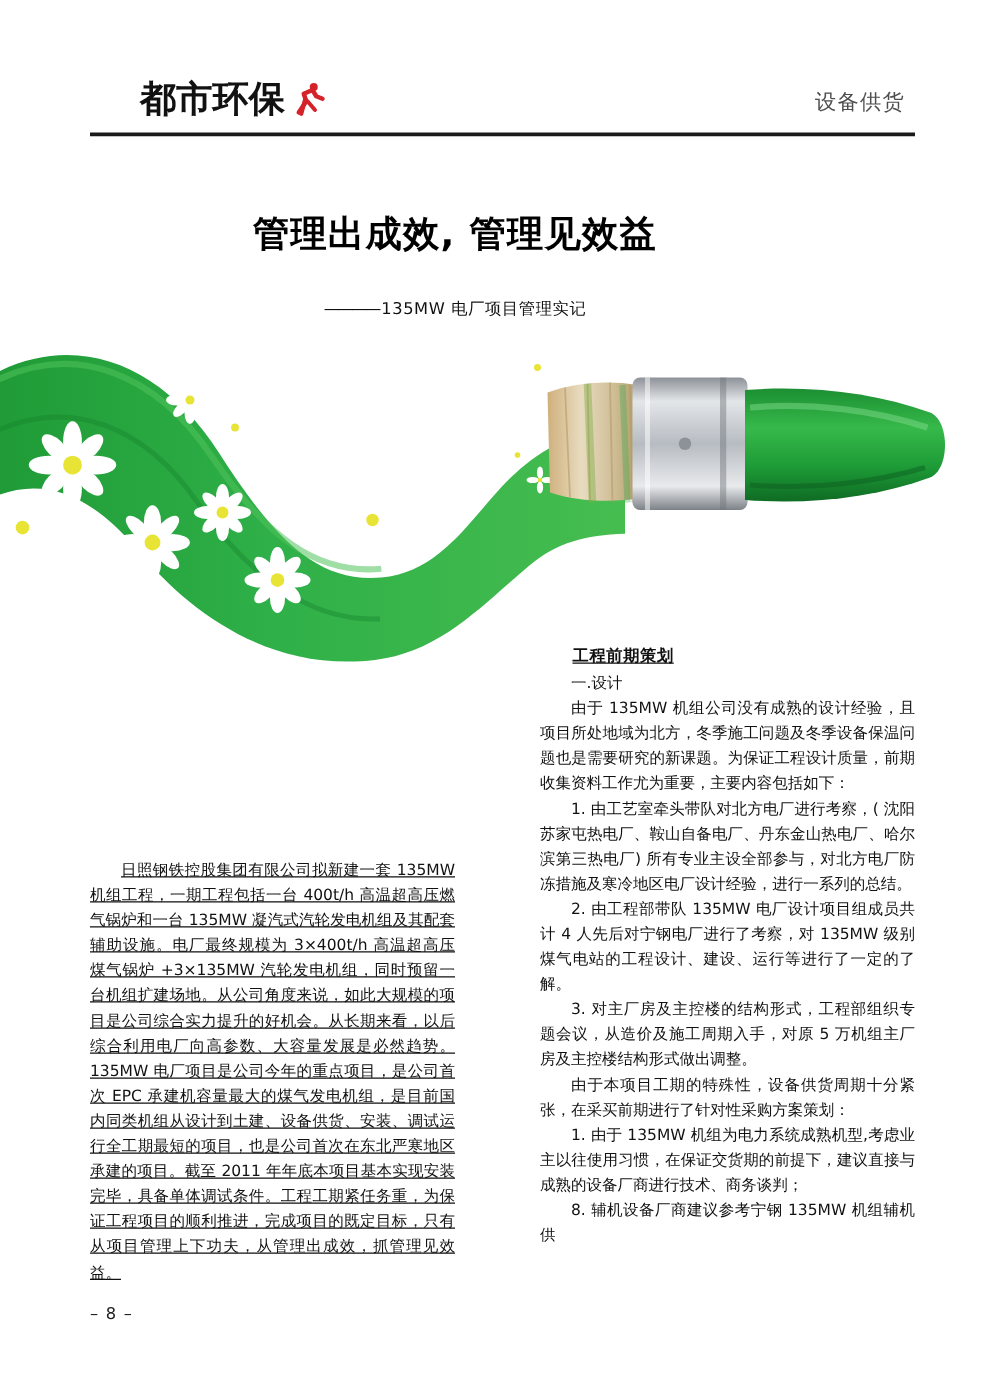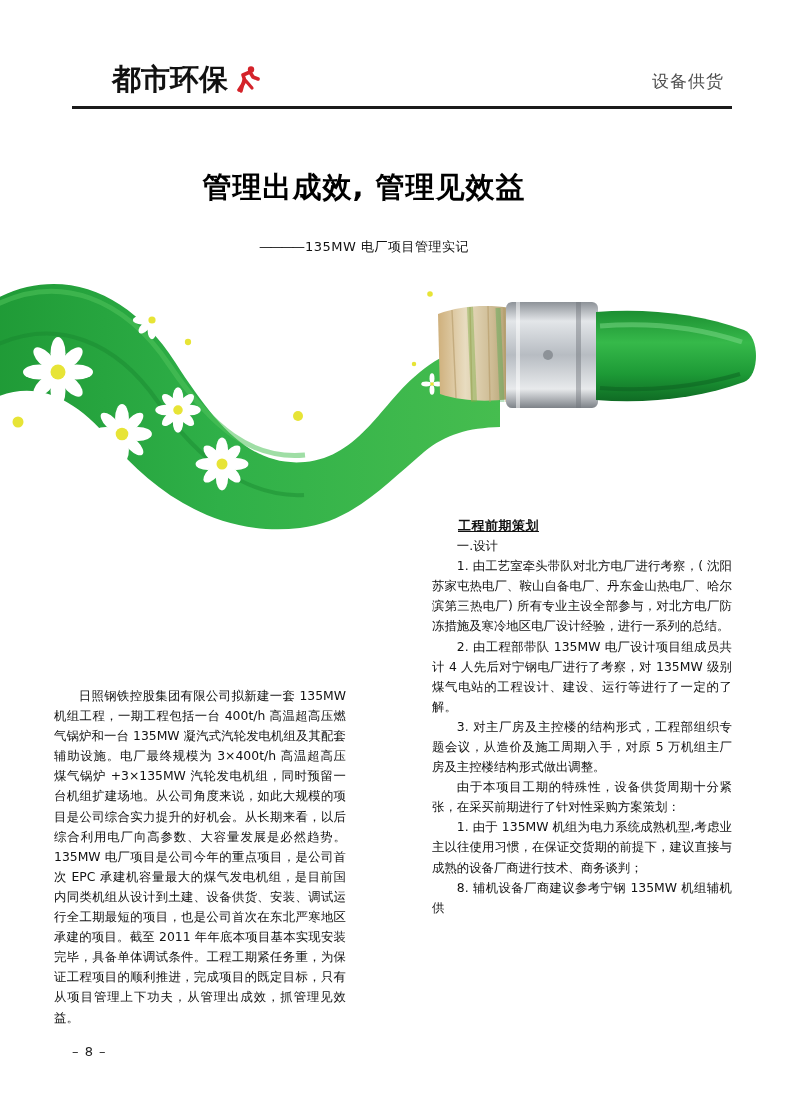--- a/index.html
+++ b/index.html
@@ -116,23 +116,24 @@
   
   .col {
     position: absolute;
     font-family: "DejaVu Sans", sans-serif;
     font-size: 12.4px;
     line-height: 1.62;
     color: #111;
     text-align: justify;
   }
   .col-left {
-    left: 54px;
+    left: 72px;
     top: 686px;
     width: 292px;
+    text-decoration: underline;
   }
   .col-right {
     left: 432px;
     top: 515px;
     width: 300px;
   }
   .col p {
     margin: 0;
     text-indent: 2em;
   }
@@ -357,20 +358,21 @@
     </svg>
   </div>
 
   <div class="col col-left">
     <p>日照钢铁控股集团有限公司拟新建一套 135MW 机组工程，一期工程包括一台 400t/h 高温超高压燃气锅炉和一台 135MW 凝汽式汽轮发电机组及其配套辅助设施。电厂最终规模为 3×400t/h 高温超高压 煤气锅炉 +3×135MW 汽轮发电机组，同时预留一台机组扩建场地。从公司角度来说，如此大规模的项目是公司综合实力提升的好机会。从长期来看，以后综合利用电厂向高参数、大容量发展是必然趋势。135MW 电厂项目是公司今年的重点项目，是公司首次 EPC 承建机容量最大的煤气发电机组，是目前国内同类机组从设计到土建、设备供货、安装、调试运行全工期最短的项目，也是公司首次在东北严寒地区承建的项目。截至 2011 年年底本项目基本实现安装完毕，具备单体调试条件。工程工期紧任务重，为保证工程项目的顺利推进，完成项目的既定目标，只有从项目管理上下功夫，从管理出成效，抓管理见效益。</p>
   </div>
 
   <div class="col col-right">
     <p class="sec-head">工程前期策划</p>
     <p class="sub-head">一.设计</p>
+    <p>由于 135MW 机组公司没有成熟的设计经验，且项目所处地域为北方，冬季施工问题及冬季设备保温问题也是需要研究的新课题。为保证工程设计质量，前期收集资料工作尤为重要，主要内容包括如下：</p>
     <p>1. 由工艺室牵头带队对北方电厂进行考察，( 沈阳苏家屯热电厂、鞍山自备电厂、丹东金山热电厂、哈尔滨第三热电厂) 所有专业主设全部参与，对北方电厂防冻措施及寒冷地区电厂设计经验，进行一系列的总结。</p>
     <p>2. 由工程部带队 135MW 电厂设计项目组成员共计 4 人先后对宁钢电厂进行了考察，对 135MW 级别煤气电站的工程设计、建设、运行等进行了一定的了解。</p>
     <p>3. 对主厂房及主控楼的结构形式，工程部组织专题会议，从造价及施工周期入手，对原 5 万机组主厂房及主控楼结构形式做出调整。</p>
     <p>由于本项目工期的特殊性，设备供货周期十分紧张，在采买前期进行了针对性采购方案策划：</p>
     <p>1. 由于 135MW 机组为电力系统成熟机型,考虑业主以往使用习惯，在保证交货期的前提下，建议直接与成熟的设备厂商进行技术、商务谈判；</p>
     <p>8. 辅机设备厂商建议参考宁钢 135MW 机组辅机供</p>
   </div>
 
   <div class="footer">– 8 –</div>
 

